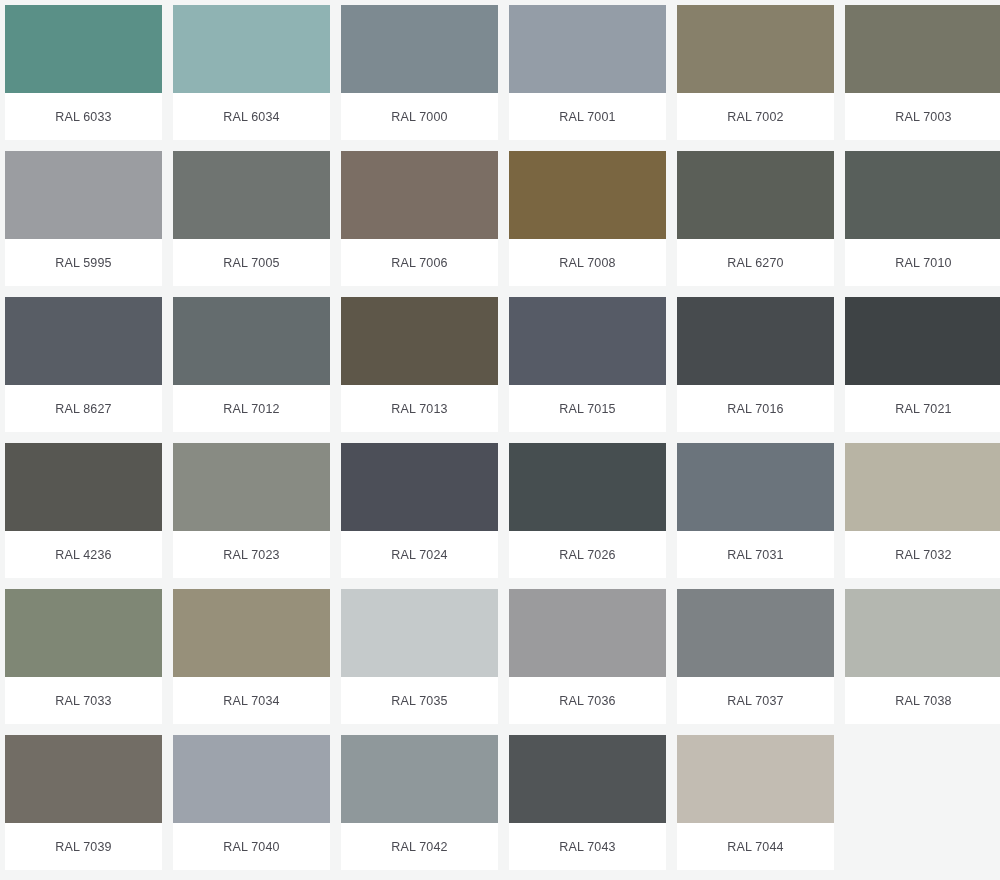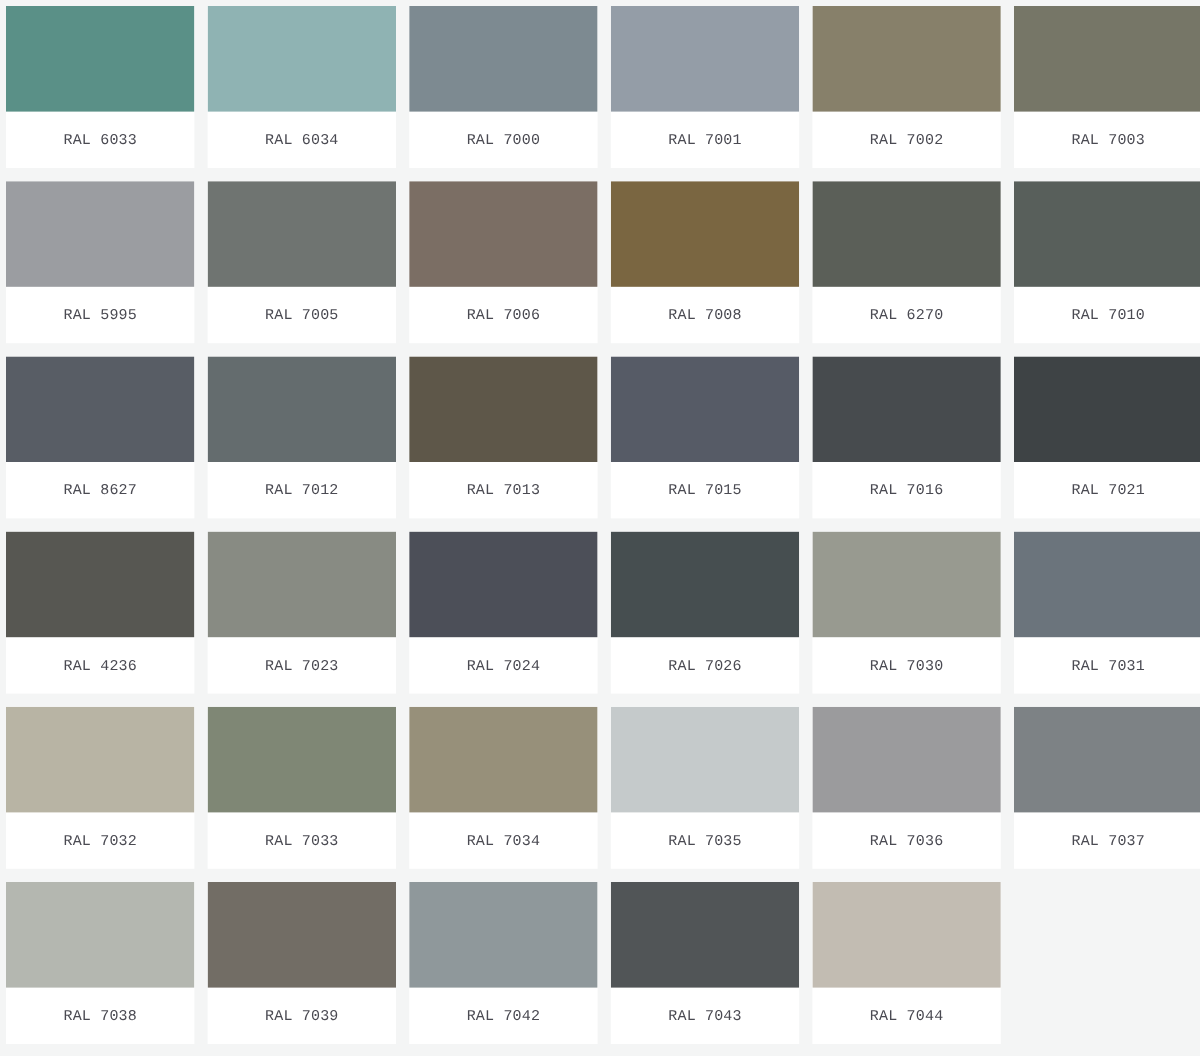--- a/index.html
+++ b/index.html
@@ -44,21 +44,20 @@
     align-items: center;
     justify-content: center;
   }
 
   .swatch-label {
     font-size: 12.5px;
     color: #4a4a52;
     letter-spacing: 0.15px;
     white-space: nowrap;
     font-weight: 400;
-    font-family: Liberation Mono, monospace;
   }
 </style>
 </head>
 <body>
 
 <main id="swatch-grid">
     <div class="swatch-card">
       <div class="swatch-color" style="background-color: rgb(90, 144, 135);"></div>
       <div class="swatch-label-wrap">
         <span class="swatch-label">RAL 6033</span>
@@ -184,26 +183,20 @@
         <span class="swatch-label">RAL 7024</span>
       </div>
     </div>
     <div class="swatch-card">
       <div class="swatch-color" style="background-color: rgb(70, 78, 80);"></div>
       <div class="swatch-label-wrap">
         <span class="swatch-label">RAL 7026</span>
       </div>
     </div>
     <div class="swatch-card">
-      <div class="swatch-color" style="background-color: rgb(152, 154, 144);"></div>
-      <div class="swatch-label-wrap">
-        <span class="swatch-label">RAL 7030</span>
-      </div>
-    </div>
-    <div class="swatch-card">
       <div class="swatch-color" style="background-color: rgb(107, 116, 124);"></div>
       <div class="swatch-label-wrap">
         <span class="swatch-label">RAL 7031</span>
       </div>
     </div>
     <div class="swatch-card">
       <div class="swatch-color" style="background-color: rgb(184, 180, 164);"></div>
       <div class="swatch-label-wrap">
         <span class="swatch-label">RAL 7032</span>
       </div>
@@ -244,20 +237,26 @@
         <span class="swatch-label">RAL 7038</span>
       </div>
     </div>
     <div class="swatch-card">
       <div class="swatch-color" style="background-color: rgb(114, 109, 101);"></div>
       <div class="swatch-label-wrap">
         <span class="swatch-label">RAL 7039</span>
       </div>
     </div>
     <div class="swatch-card">
+      <div class="swatch-color" style="background-color: rgb(157, 163, 172);"></div>
+      <div class="swatch-label-wrap">
+        <span class="swatch-label">RAL 7040</span>
+      </div>
+    </div>
+    <div class="swatch-card">
       <div class="swatch-color" style="background-color: rgb(143, 152, 155);"></div>
       <div class="swatch-label-wrap">
         <span class="swatch-label">RAL 7042</span>
       </div>
     </div>
     <div class="swatch-card">
       <div class="swatch-color" style="background-color: rgb(81, 85, 87);"></div>
       <div class="swatch-label-wrap">
         <span class="swatch-label">RAL 7043</span>
       </div>

